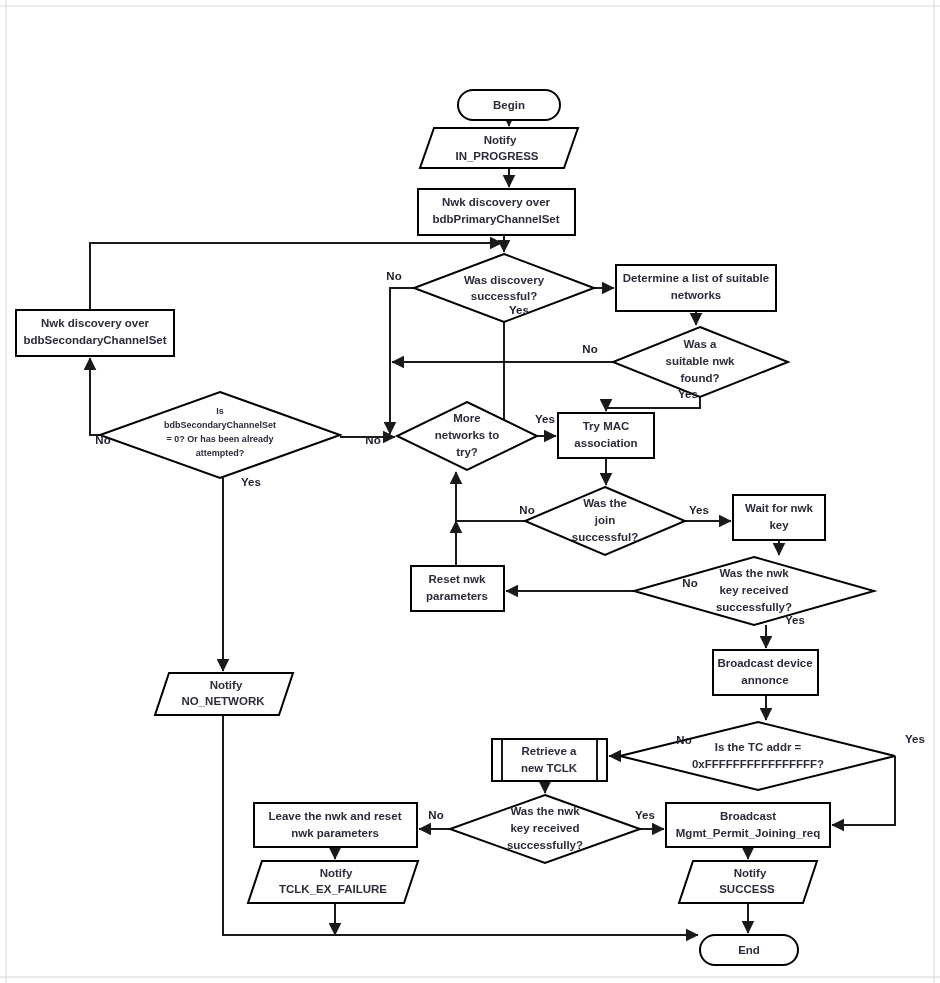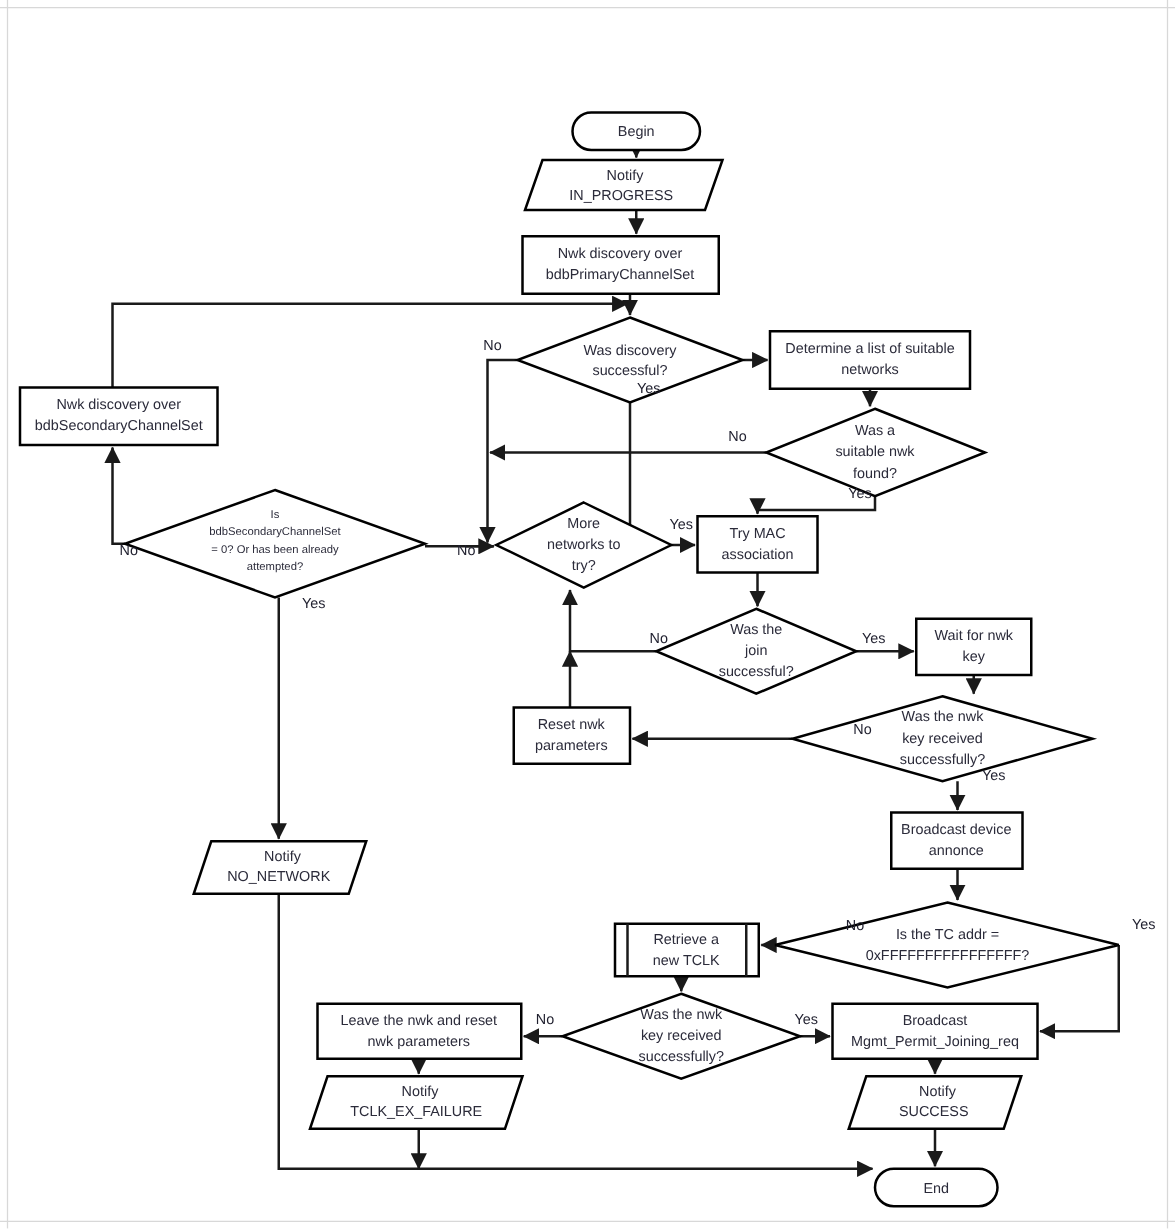--- a/index.html
+++ b/index.html
@@ -11,20 +11,21 @@
     width: 940px;
     height: 983px;
     font-family: "Liberation Sans", sans-serif;
     overflow: hidden;
   }
   #flow-root {
     position: relative;
     width: 940px;
     height: 983px;
     background: #fff;
+    font-weight: bold;
   }
   svg#flow-svg {
     display: block;
     width: 940px;
     height: 983px;
   }
   .shape-stroke {
     fill: #ffffff;
     stroke: #000000;
     stroke-width: 2;

